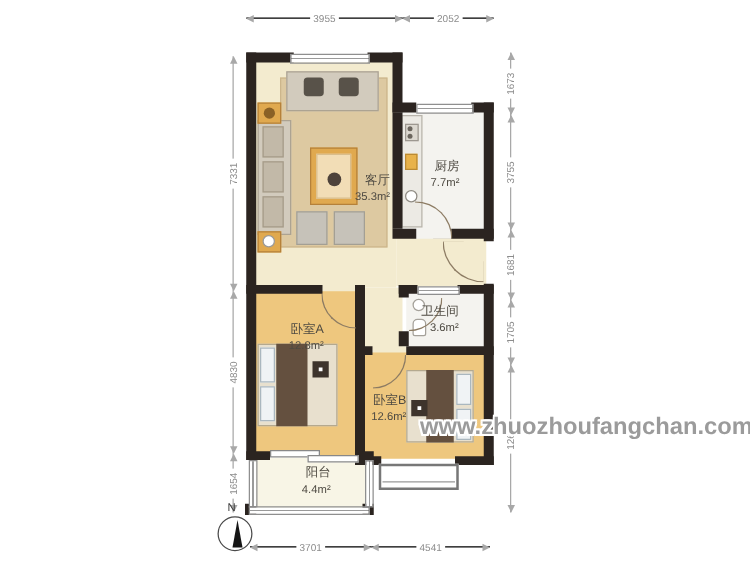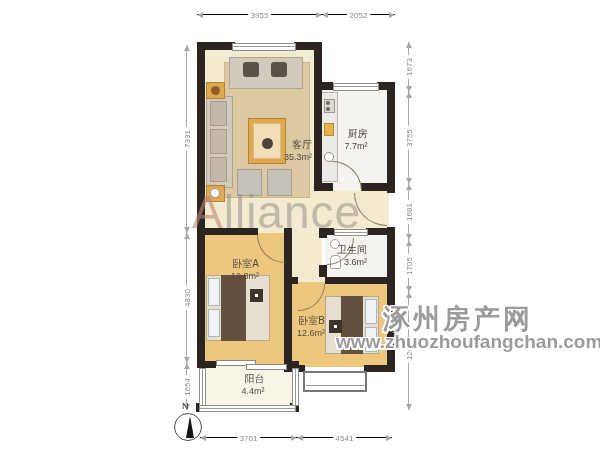--- a/index.html
+++ b/index.html
@@ -216,17 +216,15 @@
     <span class="dim-label">1705</span>
     </div>
   <div class="dim-v" style="left:408px;top:292px;height:118px;">
     <span class="dim-label">1265</span>
     </div>
 
   <span class="compass-n">N</span>
   <div class="compass-circle"></div>
   <div class="compass-needle"></div>
 
-  <span class="wm-alliance">Alliance</span>
-  <span class="wm-site wm-name">涿州房产网</span>
   <span class="wm-site wm-url">www.zhuozhoufangchan.com</span>
 
 </div>
 
 </body></html>

